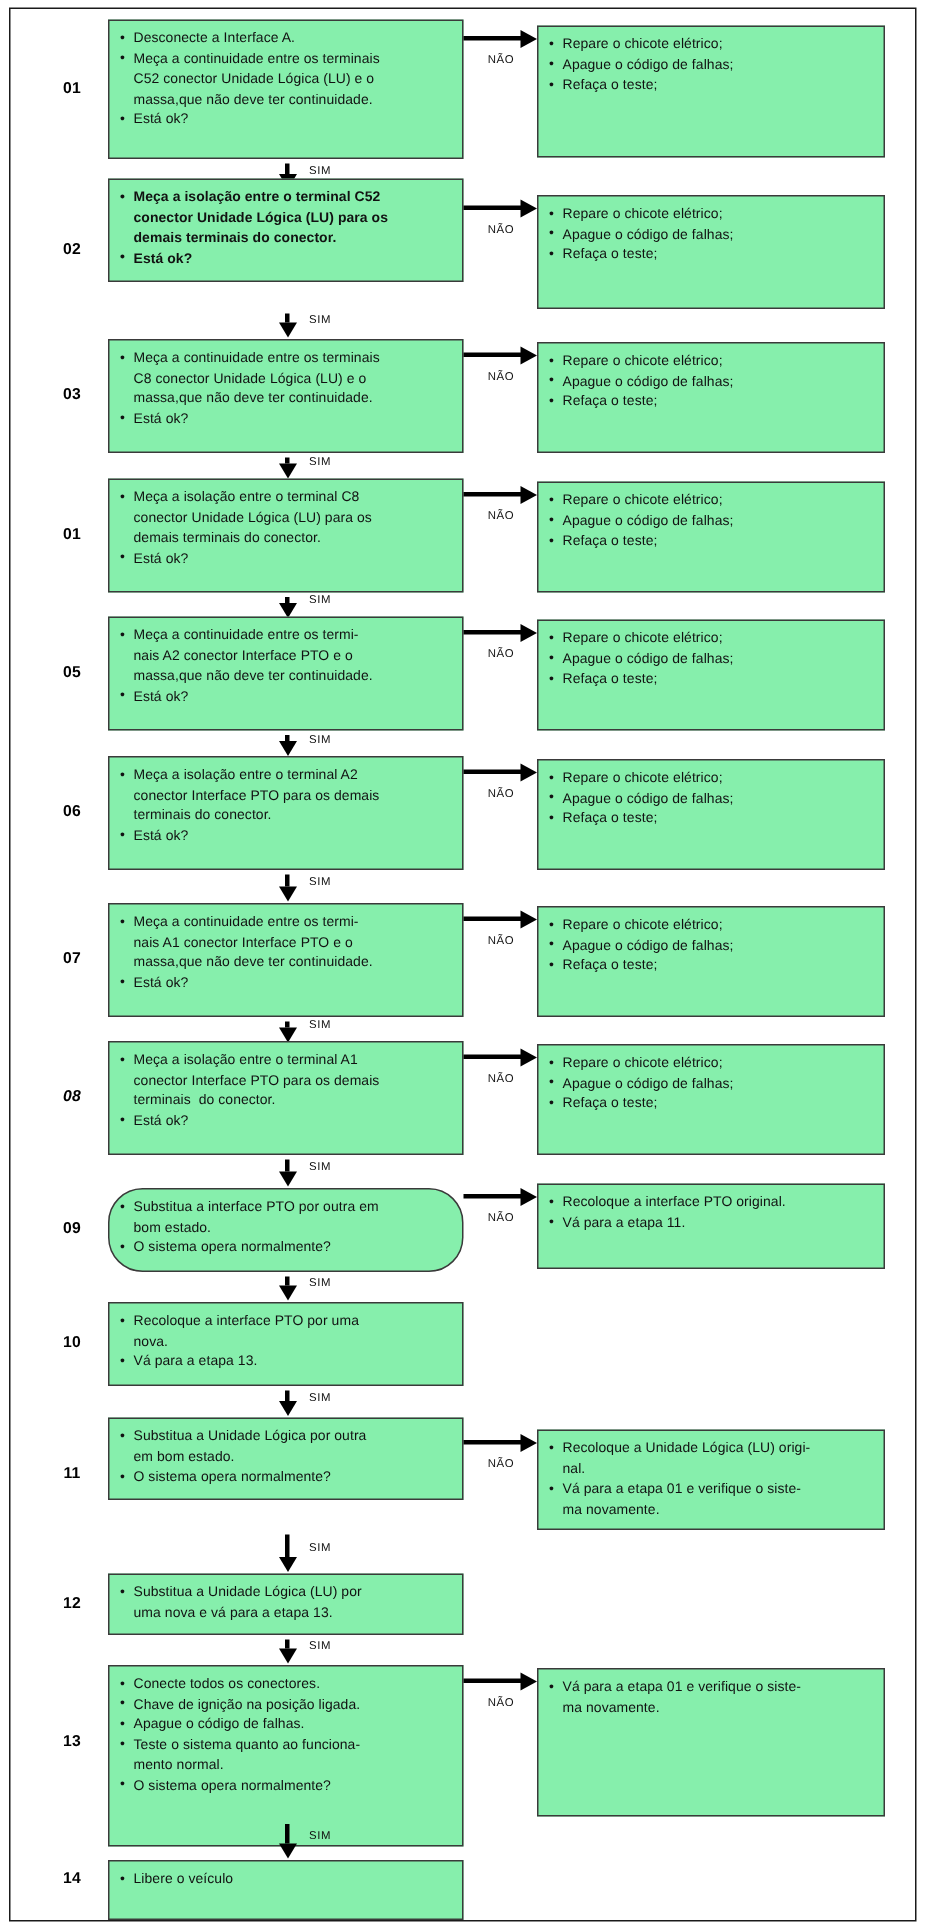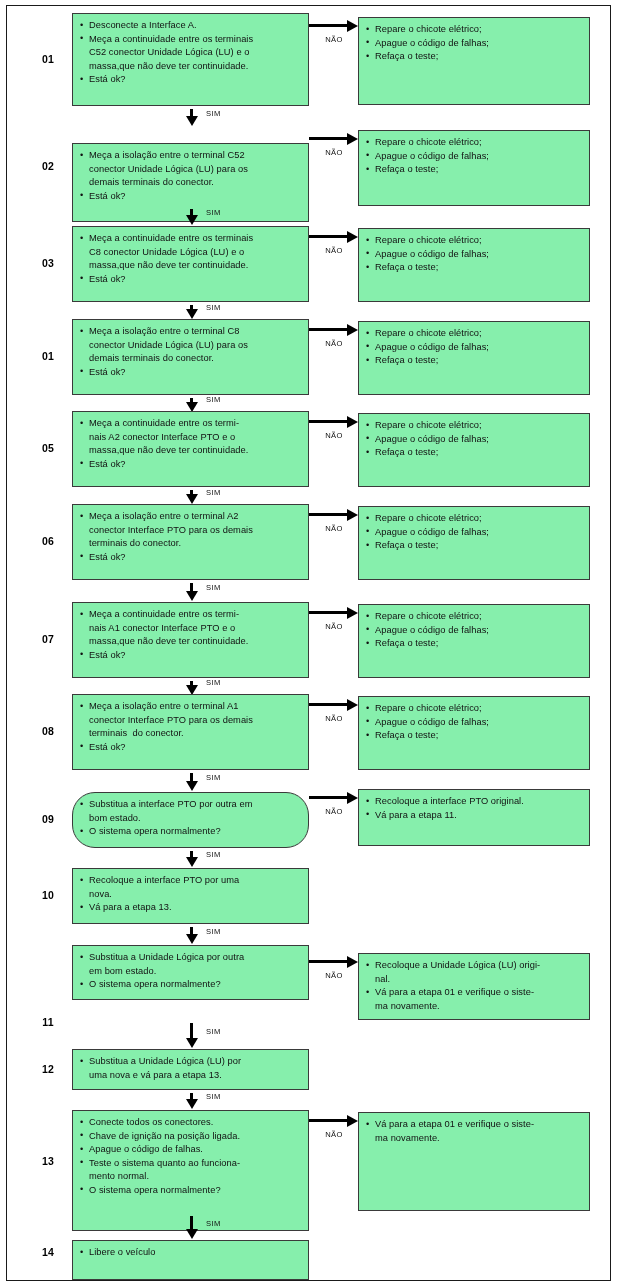--- a/index.html
+++ b/index.html
@@ -144,21 +144,21 @@
         <span class="bl">Repare o chicote elétrico;</span>
         <span class="bl">Apague o código de falhas;</span>
         <span class="bl">Refaça o teste;</span>
       </div>
       <div class="arrow-v" style="top: 109px; height: 16px;">
         <span class="shaft" style="height:7px"></span>
         <span class="head" style="top:7px"></span>
       </div>
       <div class="sim-label" style="top: 108.5px;">SIM</div>
       <div class="step-num" style="top: 159.5px;">02</div>
-      <div class="box left" style="top: 143px; height: 79px;">
+      <div class="box left" style="top: 119px; height: 69px; font-weight: bold;">
         <span class="bl">Meça a isolação entre o terminal C52</span>
         <span class="bl cont">conector Unidade Lógica (LU) para os</span>
         <span class="bl cont">demais terminais do conector.</span>
         <span class="bl">Está ok?</span>
       </div>
       <div class="arrow-h" style="top: 131px;">
         <span class="shaft"></span>
         <span class="head"></span>
       </div>
       <div class="nao-label" style="top: 148px;">NÃO</div>
@@ -275,21 +275,21 @@
       <div class="box right" style="top: 604px; height: 74px;">
         <span class="bl">Repare o chicote elétrico;</span>
         <span class="bl">Apague o código de falhas;</span>
         <span class="bl">Refaça o teste;</span>
       </div>
       <div class="arrow-v" style="top: 681px; height: 11px;">
         <span class="shaft" style="height:4px"></span>
         <span class="head" style="top:4px"></span>
       </div>
       <div class="sim-label" style="top: 678px;">SIM</div>
-      <div class="step-num" style="top: 725px;">08</div>
+      <div class="step-num" style="top: 725px; font-style: italic;">08</div>
       <div class="box left" style="top: 694px; height: 76px;">
         <span class="bl">Meça a isolação entre o terminal A1</span>
         <span class="bl cont">conector Interface PTO para os demais</span>
         <span class="bl cont">terminais  do conector.</span>
         <span class="bl">Está ok?</span>
       </div>
       <div class="arrow-h" style="top: 697px;">
         <span class="shaft"></span>
         <span class="head"></span>
       </div>
@@ -328,21 +328,21 @@
       <div class="box left" style="top: 868px; height: 56px;">
         <span class="bl">Recoloque a interface PTO por uma</span>
         <span class="bl cont">nova.</span>
         <span class="bl">Vá para a etapa 13.</span>
       </div>
       <div class="arrow-v" style="top: 927px; height: 16px;">
         <span class="shaft" style="height:7px"></span>
         <span class="head" style="top:7px"></span>
       </div>
       <div class="sim-label" style="top: 926.5px;">SIM</div>
-      <div class="step-num" style="top: 975.5px; margin-top: 40px;">11</div>
+      <div class="step-num" style="top: 975.5px;">11</div>
       <div class="box left" style="top: 945px; height: 55px;">
         <span class="bl">Substitua a Unidade Lógica por outra</span>
         <span class="bl cont">em bom estado.</span>
         <span class="bl">O sistema opera normalmente?</span>
       </div>
       <div class="arrow-h" style="top: 954px;">
         <span class="shaft"></span>
         <span class="head"></span>
       </div>
       <div class="nao-label" style="top: 971px;">NÃO</div>

